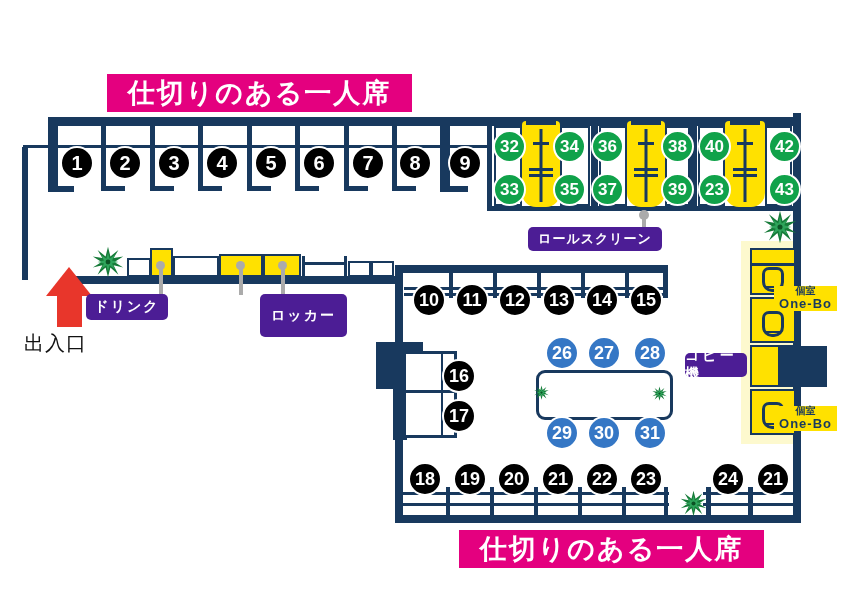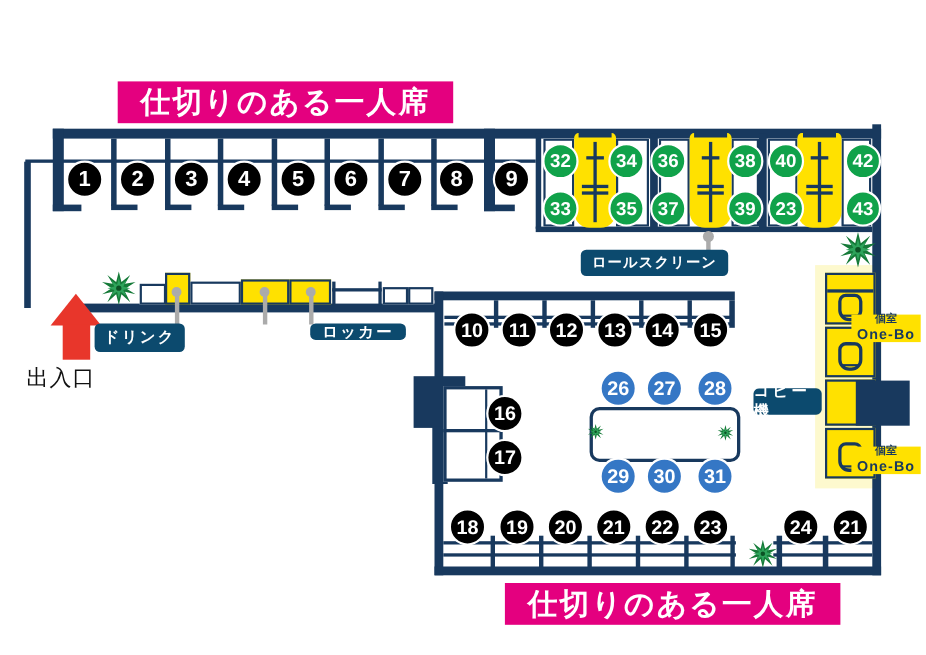--- a/index.html
+++ b/index.html
@@ -16,21 +16,21 @@
   .seat{position:absolute;border-radius:50%;border:2px solid #fff;color:#fff;font-weight:bold;
         display:flex;align-items:center;justify-content:center;box-sizing:border-box;z-index:6;}
   .bk{background:#000000;width:34px;height:34px;font-size:18px;}
   .bk.d1{font-size:20px;}
   .gr{background:#10A24A;width:33px;height:33px;font-size:17px;}
   .bl{background:#3577C5;width:34px;height:34px;font-size:18px;}
   .banner{position:absolute;display:flex;align-items:center;justify-content:center;color:#fff;
           font-weight:bold;letter-spacing:2px;z-index:7;}
   .pink{background:#E4007F;}
   .greenb{background:#17A03B;}
-  .glabel{position:absolute;background:#0c4a6e;border-radius:5px;color:#fff;font-weight:bold;
+  .glabel{position:absolute;background:#4c1d95;border-radius:5px;color:#fff;font-weight:bold;
           display:flex;align-items:center;justify-content:center;letter-spacing:2px;z-index:8;}
   .gline{position:absolute;background:#ABABAB;z-index:7;}
   .gdot{position:absolute;background:#ABABAB;border-radius:50%;z-index:7;}
   .chair{position:absolute;border:3px solid #18395E;border-radius:7px 7px 10px 10px;box-sizing:border-box;}
   .chair::after{content:"";position:absolute;left:0;right:0;bottom:1px;border-top:2px solid #18395E;}
   .otable{position:absolute;background:#fff;border:3px solid #18395E;border-radius:9px;box-sizing:border-box;z-index:4;}
   .obanner{position:absolute;background:#1D82CB;border:2px solid #fff;color:#fff;font-weight:bold;
            display:flex;align-items:center;justify-content:center;letter-spacing:1px;z-index:6;}
   .onebo{position:absolute;background:#FFE100;color:#18395E;font-weight:bold;text-align:center;
          display:flex;flex-direction:column;align-items:center;justify-content:center;line-height:1.05;z-index:9;}
@@ -124,21 +124,21 @@
   <div class="w" style="left:344px;top:256px;width:3px;height:22px"></div>
   <div class="cellbox" style="left:348px;top:261px;width:23px;height:16px"></div>
   <div class="cellbox" style="left:371px;top:261px;width:23px;height:16px"></div>
   <div class="gdot" style="left:156px;top:261px;width:9px;height:9px"></div>
   <div class="gline" style="left:159px;top:266px;width:4px;height:29px"></div>
   <div class="gdot" style="left:236px;top:261px;width:9px;height:9px"></div>
   <div class="gline" style="left:239px;top:266px;width:4px;height:29px"></div>
   <div class="gdot" style="left:278px;top:261px;width:9px;height:9px"></div>
   <div class="gline" style="left:281px;top:266px;width:4px;height:29px"></div>
   <div class="glabel" style="left:86px;top:294px;width:82px;height:26px;font-size:14px">ドリンク</div>
-  <div class="glabel" style="left:282px;top:294px;width:87px;height:15px;font-size:14px">ロッカー</div>
+  <div class="glabel" style="left:260px;top:294px;width:87px;height:43px;font-size:14px">ロッカー</div>
 
   <div class="arrowhead" style="left:46px;top:267px"></div>
   <div class="arrowshaft" style="left:57px;top:295px;width:25px;height:32px"></div>
   <div class="entrlabel" style="left:24px;top:330px">出入口</div>
 
   <div class="w" style="left:395px;top:265px;width:273px;height:8px"></div>
   <div class="w" style="left:449px;top:273px;width:4px;height:25px"></div>
   <div class="w" style="left:493px;top:273px;width:4px;height:25px"></div>
   <div class="w" style="left:537px;top:273px;width:4px;height:25px"></div>
   <div class="w" style="left:581px;top:273px;width:4px;height:25px"></div>

